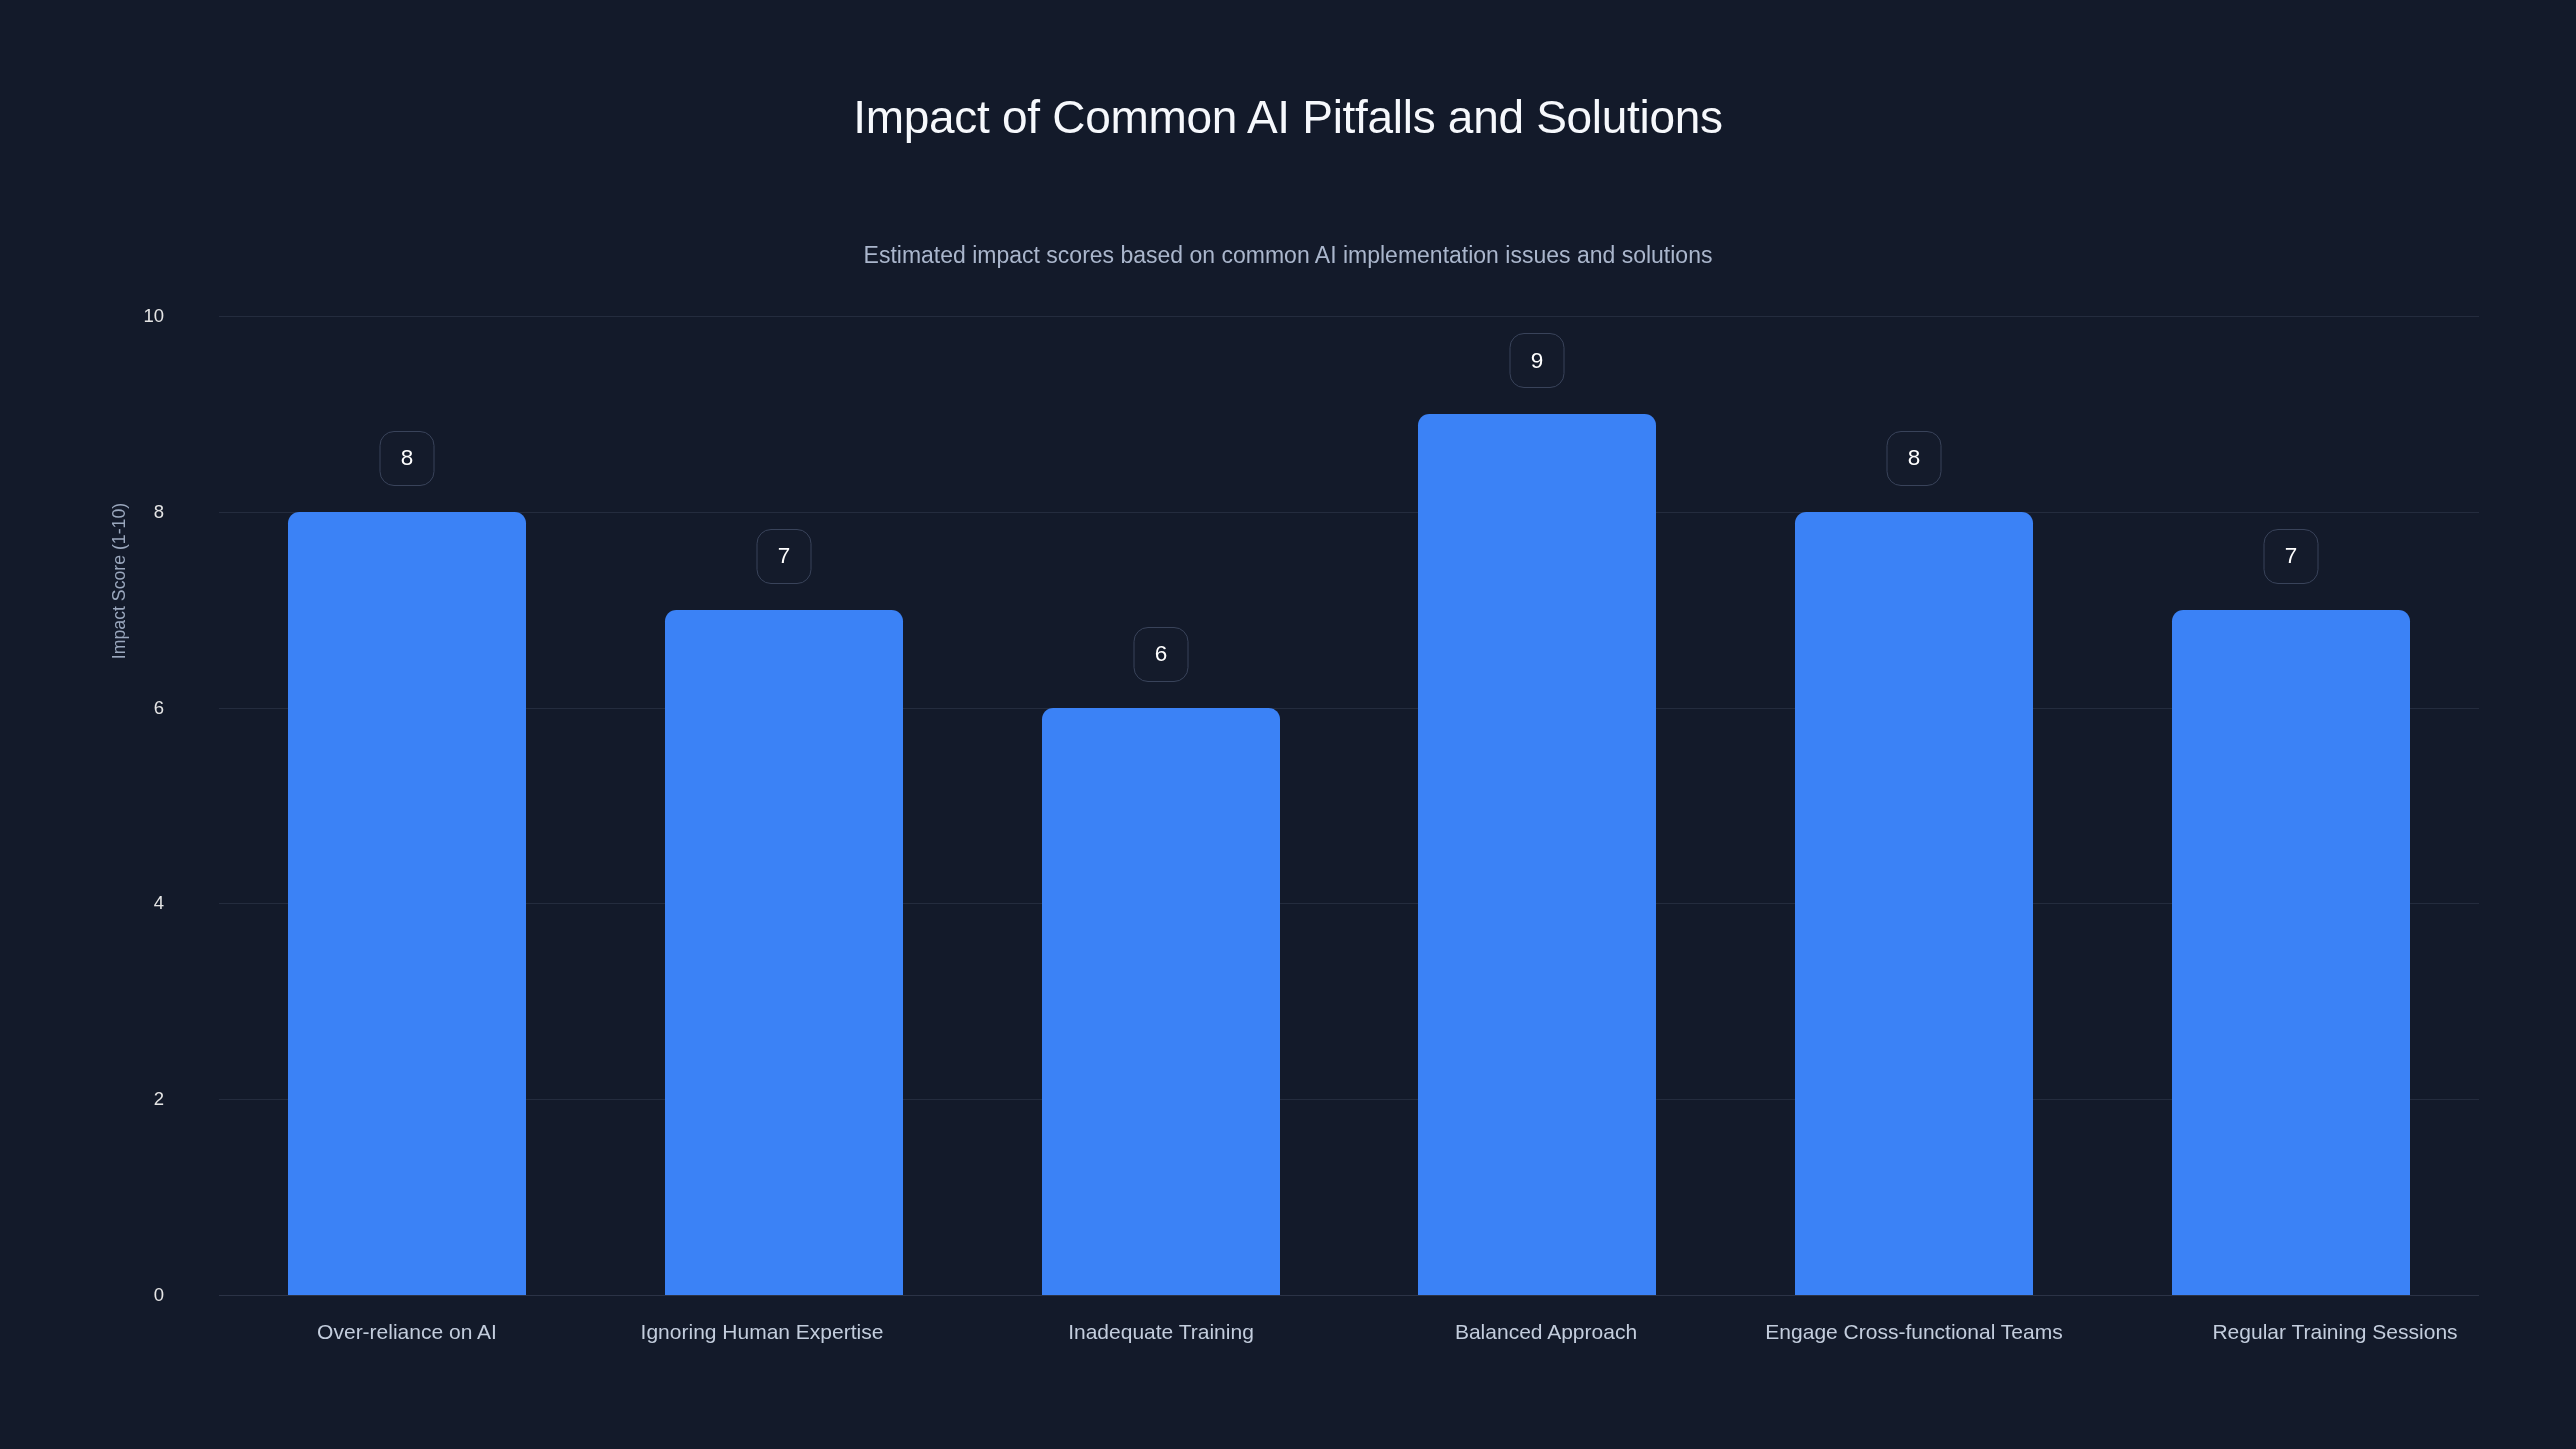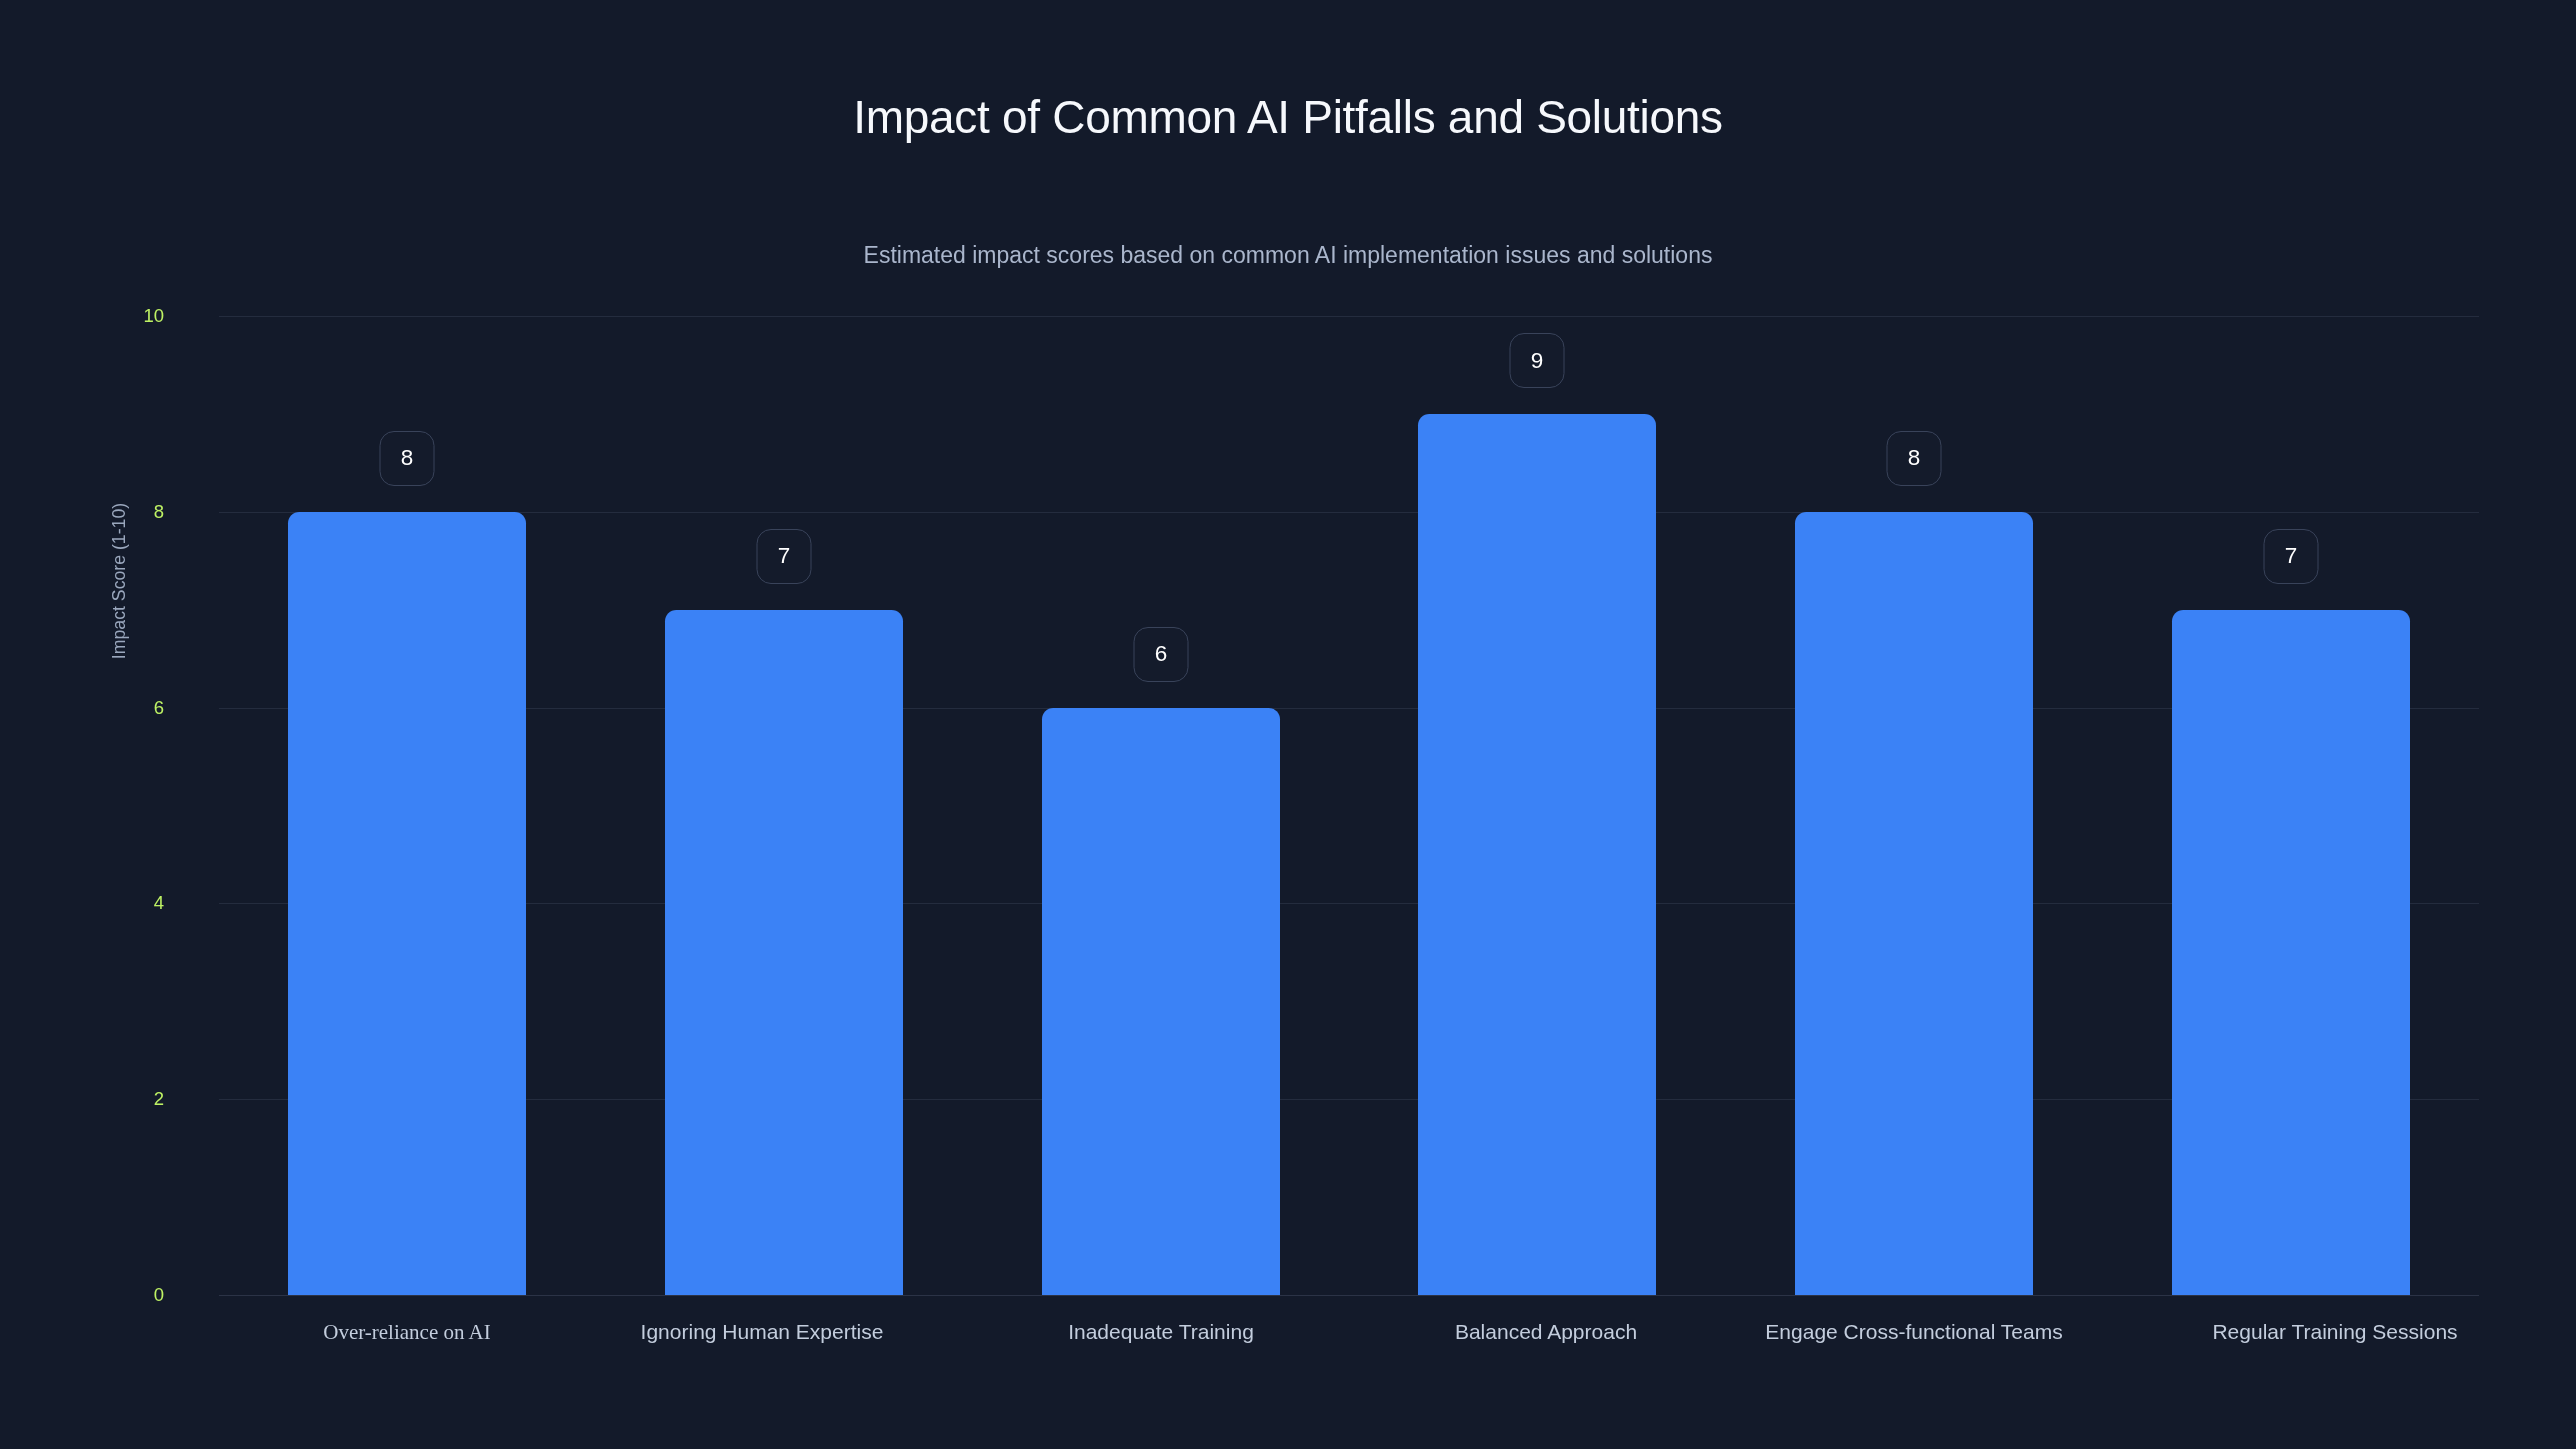--- a/index.html
+++ b/index.html
@@ -36,21 +36,21 @@
     position:absolute; left:0; width:100%;
     height:0.8px; background:#242c3e;
   }
   .gridline.baseline { background:#2b3346; }
 
   
   .y-ticks { position:absolute; left:0; top:316px; width:201px; height:979px; }
   .y-tick {
     position:absolute; right:37px;
     transform:translateY(-50%);
-    font-size:18.5px; color:#bef264; text-align:right;
+    font-size:18.5px; color:#e5e5e5; text-align:right;
     white-space:nowrap;
   }
 
   
   .y-axis-title {
     position:absolute;
     left:119px; top:50%;
     transform:translate(-50%,-50%) rotate(-90deg);
     transform-origin:center center;
     font-size:17.7px; color:#9aa7bd; white-space:nowrap;
@@ -138,21 +138,21 @@
           <div class="value-badge" style="top: 115px;">8</div>
         </div>
         <div class="bar-group" style="left: 1953px; width: 238px;">
           <div class="bar" style="height: 685px; background: rgb(59, 130, 246);"></div>
           <div class="value-badge" style="top: 213px;">7</div>
         </div>
       </div>
   </div>
 
   <div class="x-labels">
-      <div class="x-label" style="left: 188px; font-family: Liberation Serif, serif;">Over-reliance on AI</div>
+      <div class="x-label" style="left: 188px;">Over-reliance on AI</div>
       <div class="x-label" style="left: 543px; text-align: center;">Ignoring Human Expertise</div>
       <div class="x-label" style="left: 942px;">Inadequate Training</div>
       <div class="x-label" style="left: 1319px; margin-left: 8px;">Balanced Approach</div>
       <div class="x-label" style="left: 1695px;">Engage Cross-functional Teams</div>
       <div class="x-label" style="left: 2072px; margin-left: 44px;">Regular Training Sessions</div>
     </div>
 
 </div>
 
 

